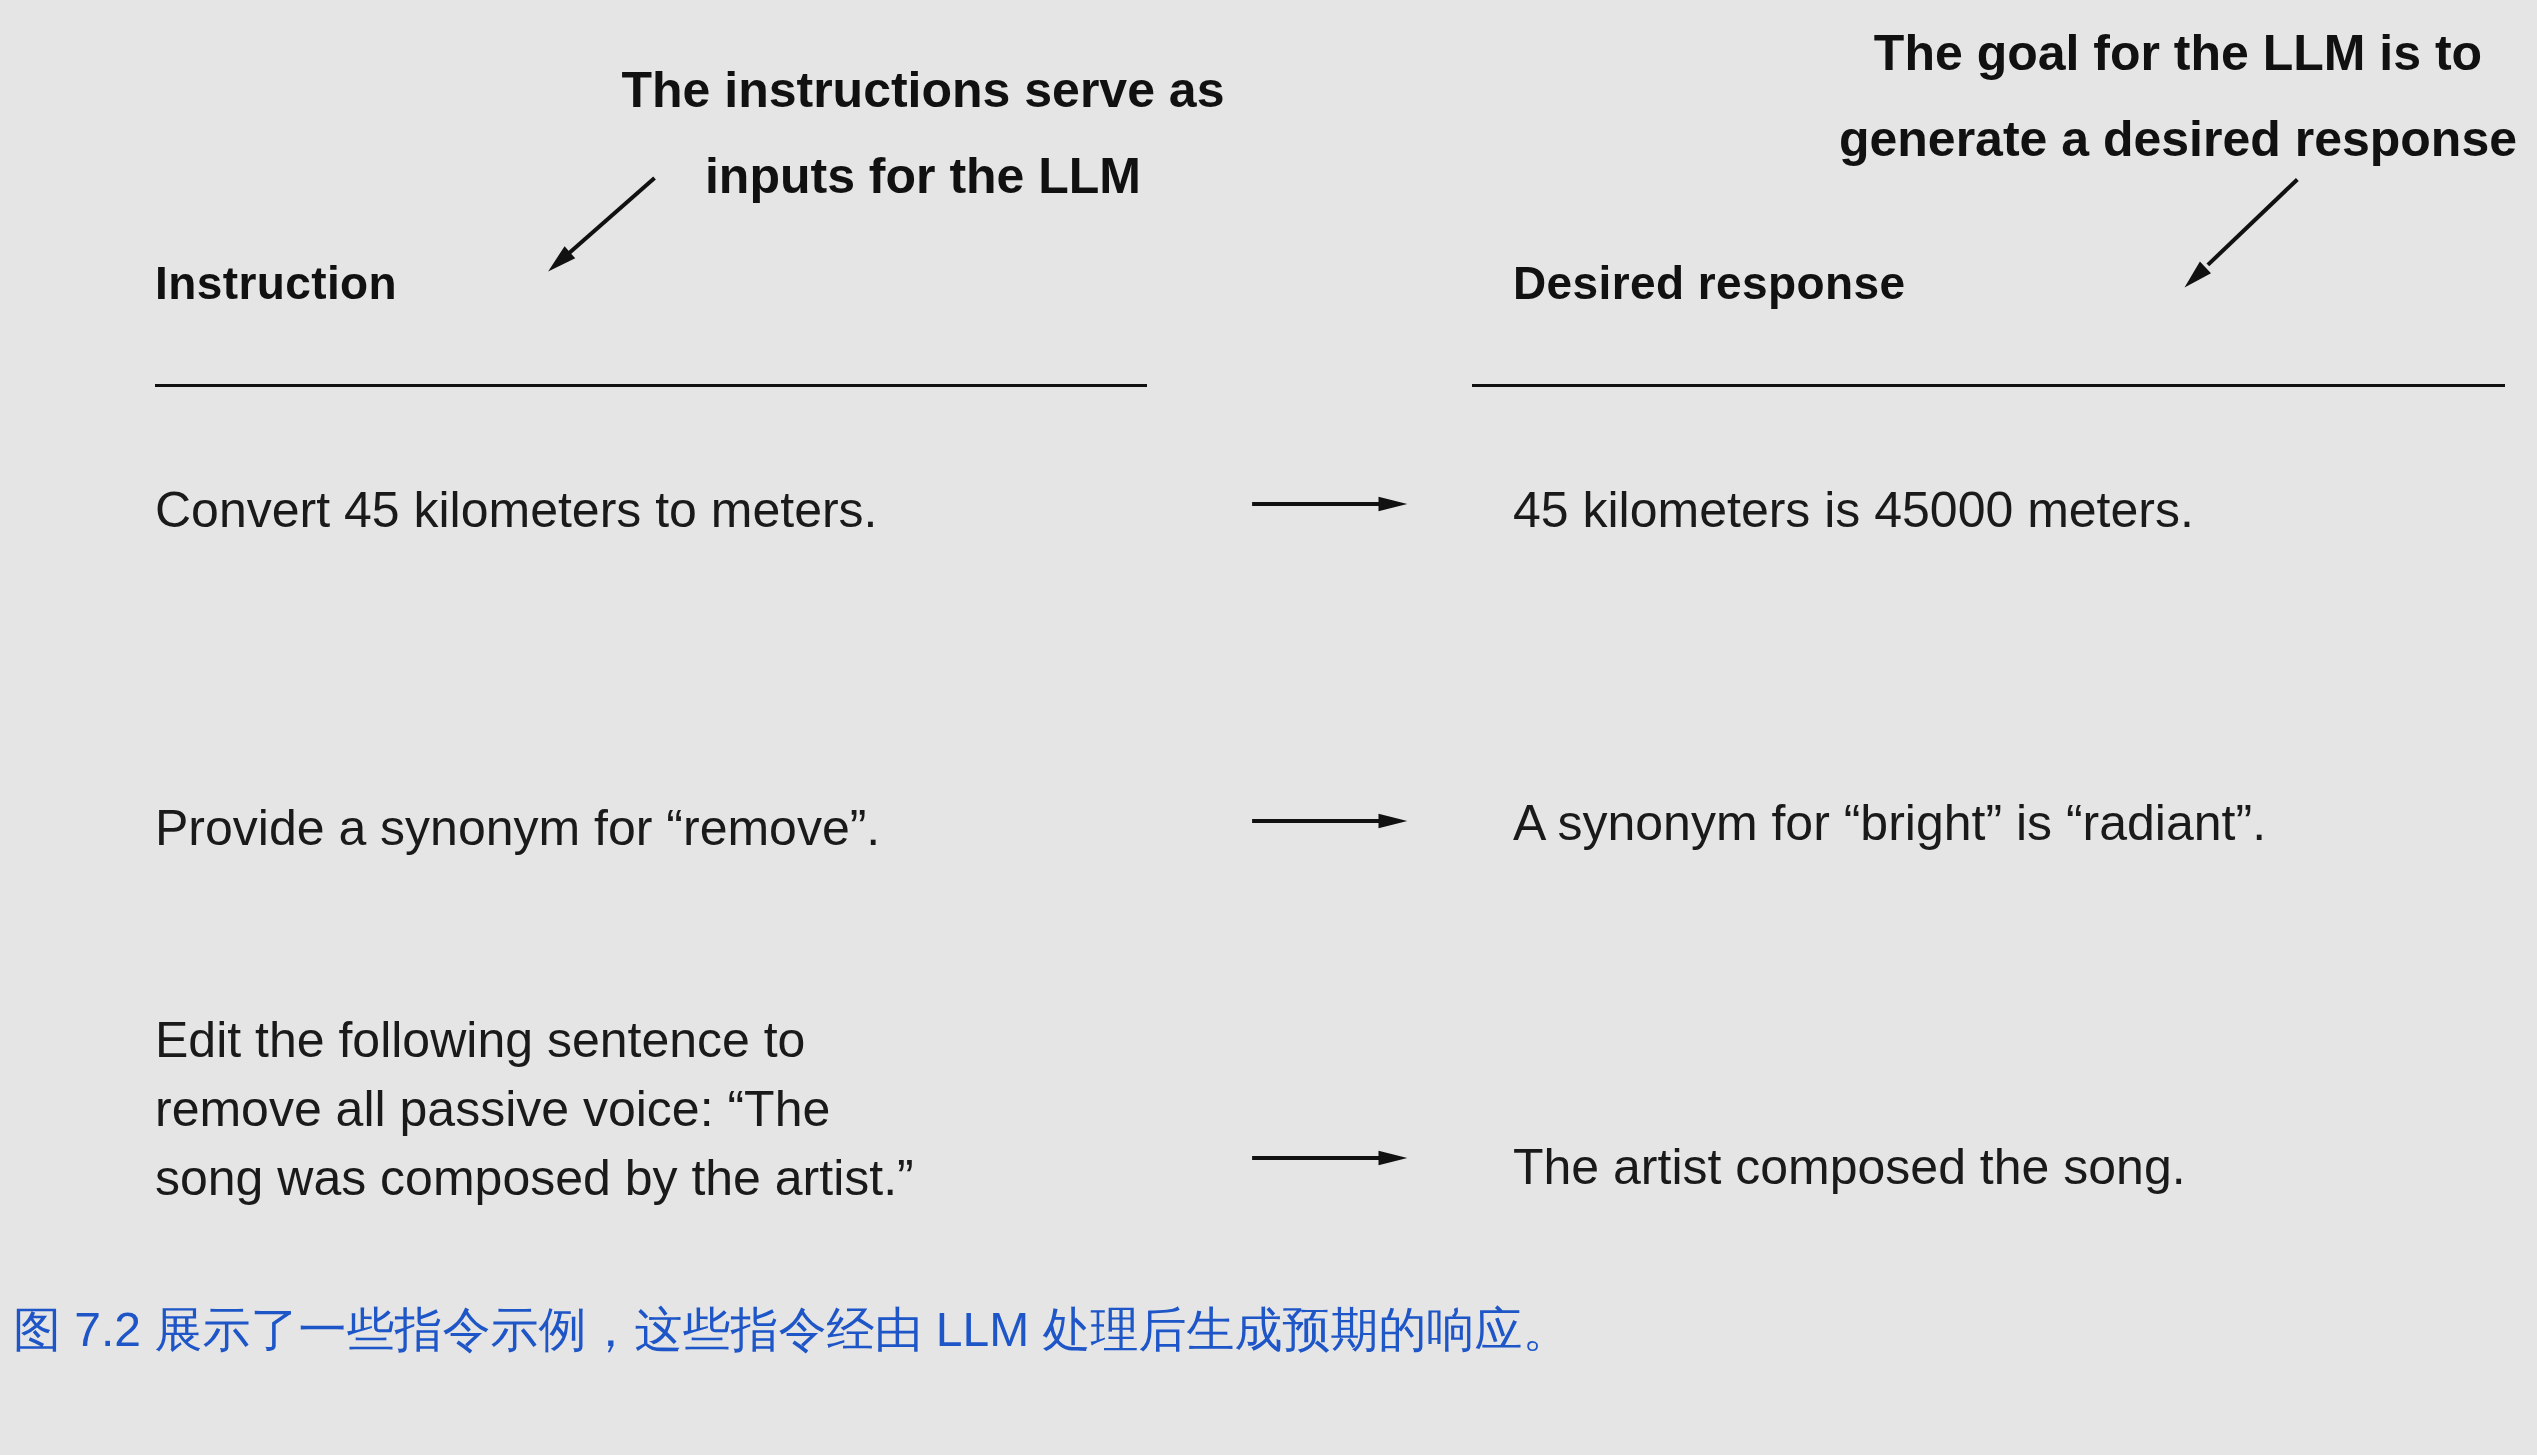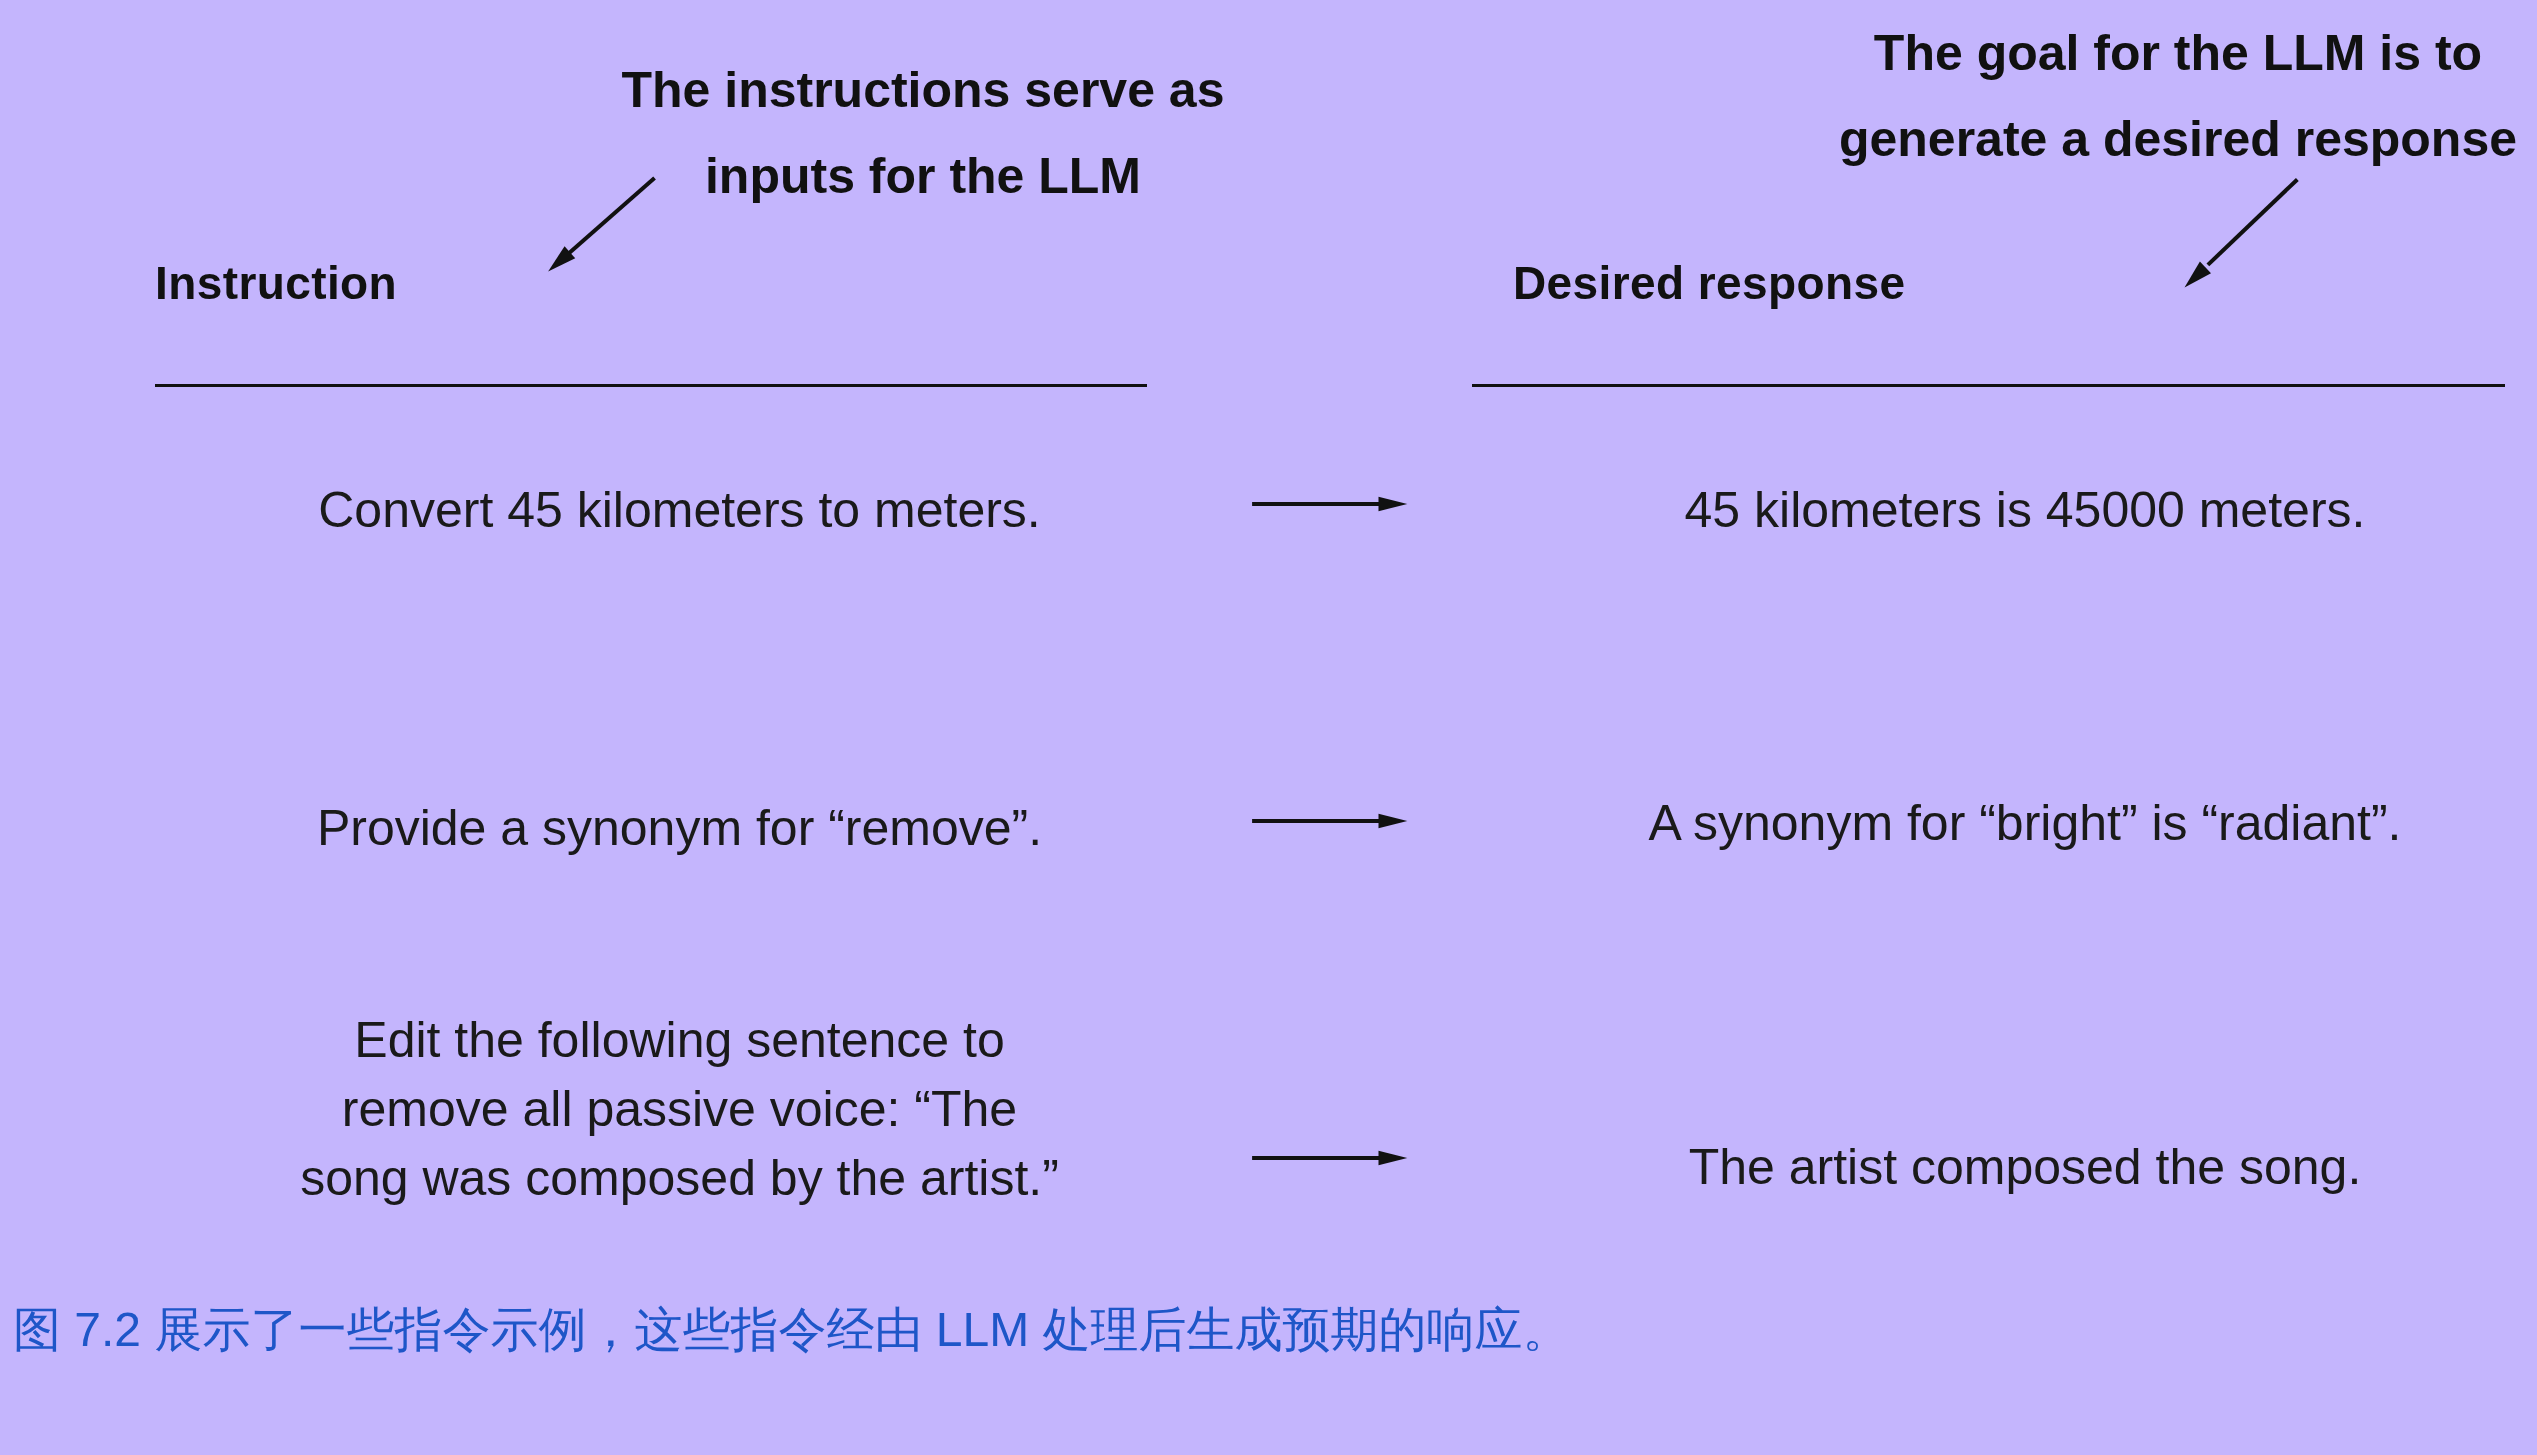--- a/index.html
+++ b/index.html
@@ -4,21 +4,21 @@
 <style>
   html, body {
     margin: 0;
     padding: 0;
     background: #ffffff;
   }
   .figure {
     position: relative;
     width: 2538px;
     height: 1455px;
-    background: #c4b5fd;
+    background: #e5e5e5;
     font-family: "Liberation Sans", "DejaVu Sans", sans-serif;
     color: #1a1a1a;
     overflow: hidden;
   }
   .annotation {
     position: absolute;
     font-weight: 700;
     font-size: 50px;
     line-height: 1.72;
     color: #111111;
@@ -47,21 +47,20 @@
   }
   .header-rule.left  { left: 155px;  width: 992px; }
   .header-rule.right { left: 1472px; width: 1033px; }
 
   .cell {
     position: absolute;
     font-size: 50px;
     line-height: 1.38;
     color: #1a1a1a;
     white-space: pre-line;
-    text-align: center;
   }
   .cell.instruction { left: 155px;  width: 1049px; }
   .cell.response    { left: 1513px; width: 1024px; }
 
   .row1-i { top: 476px;  }
   .row1-r { top: 476px;  }
   .row2-i { top: 794px;  }
   .row2-r { top: 789px;  }
   .row3-i { top: 1006px; }
   .row3-r { top: 1133px; }

